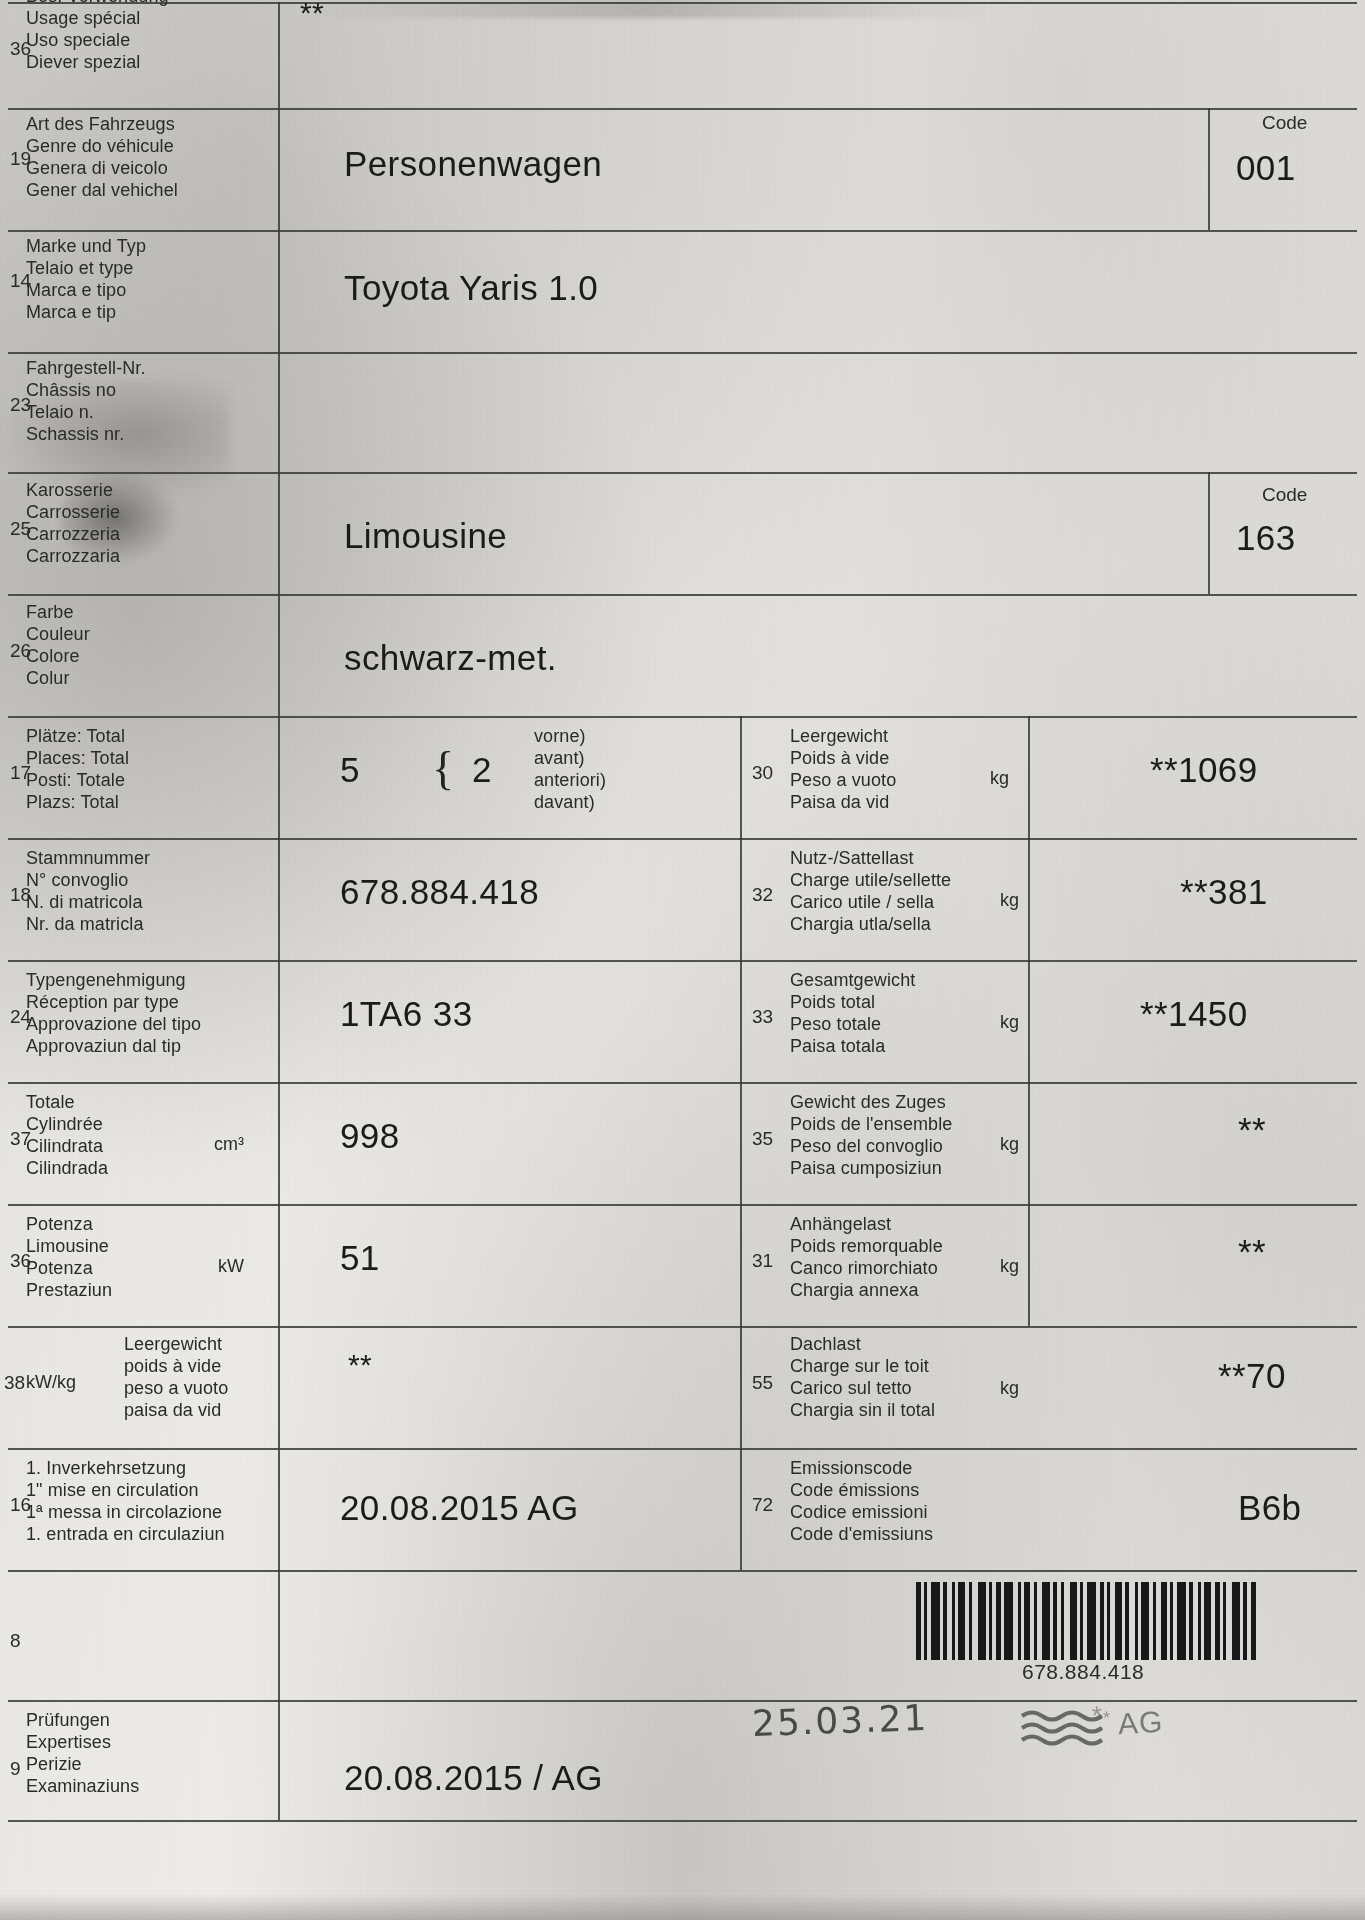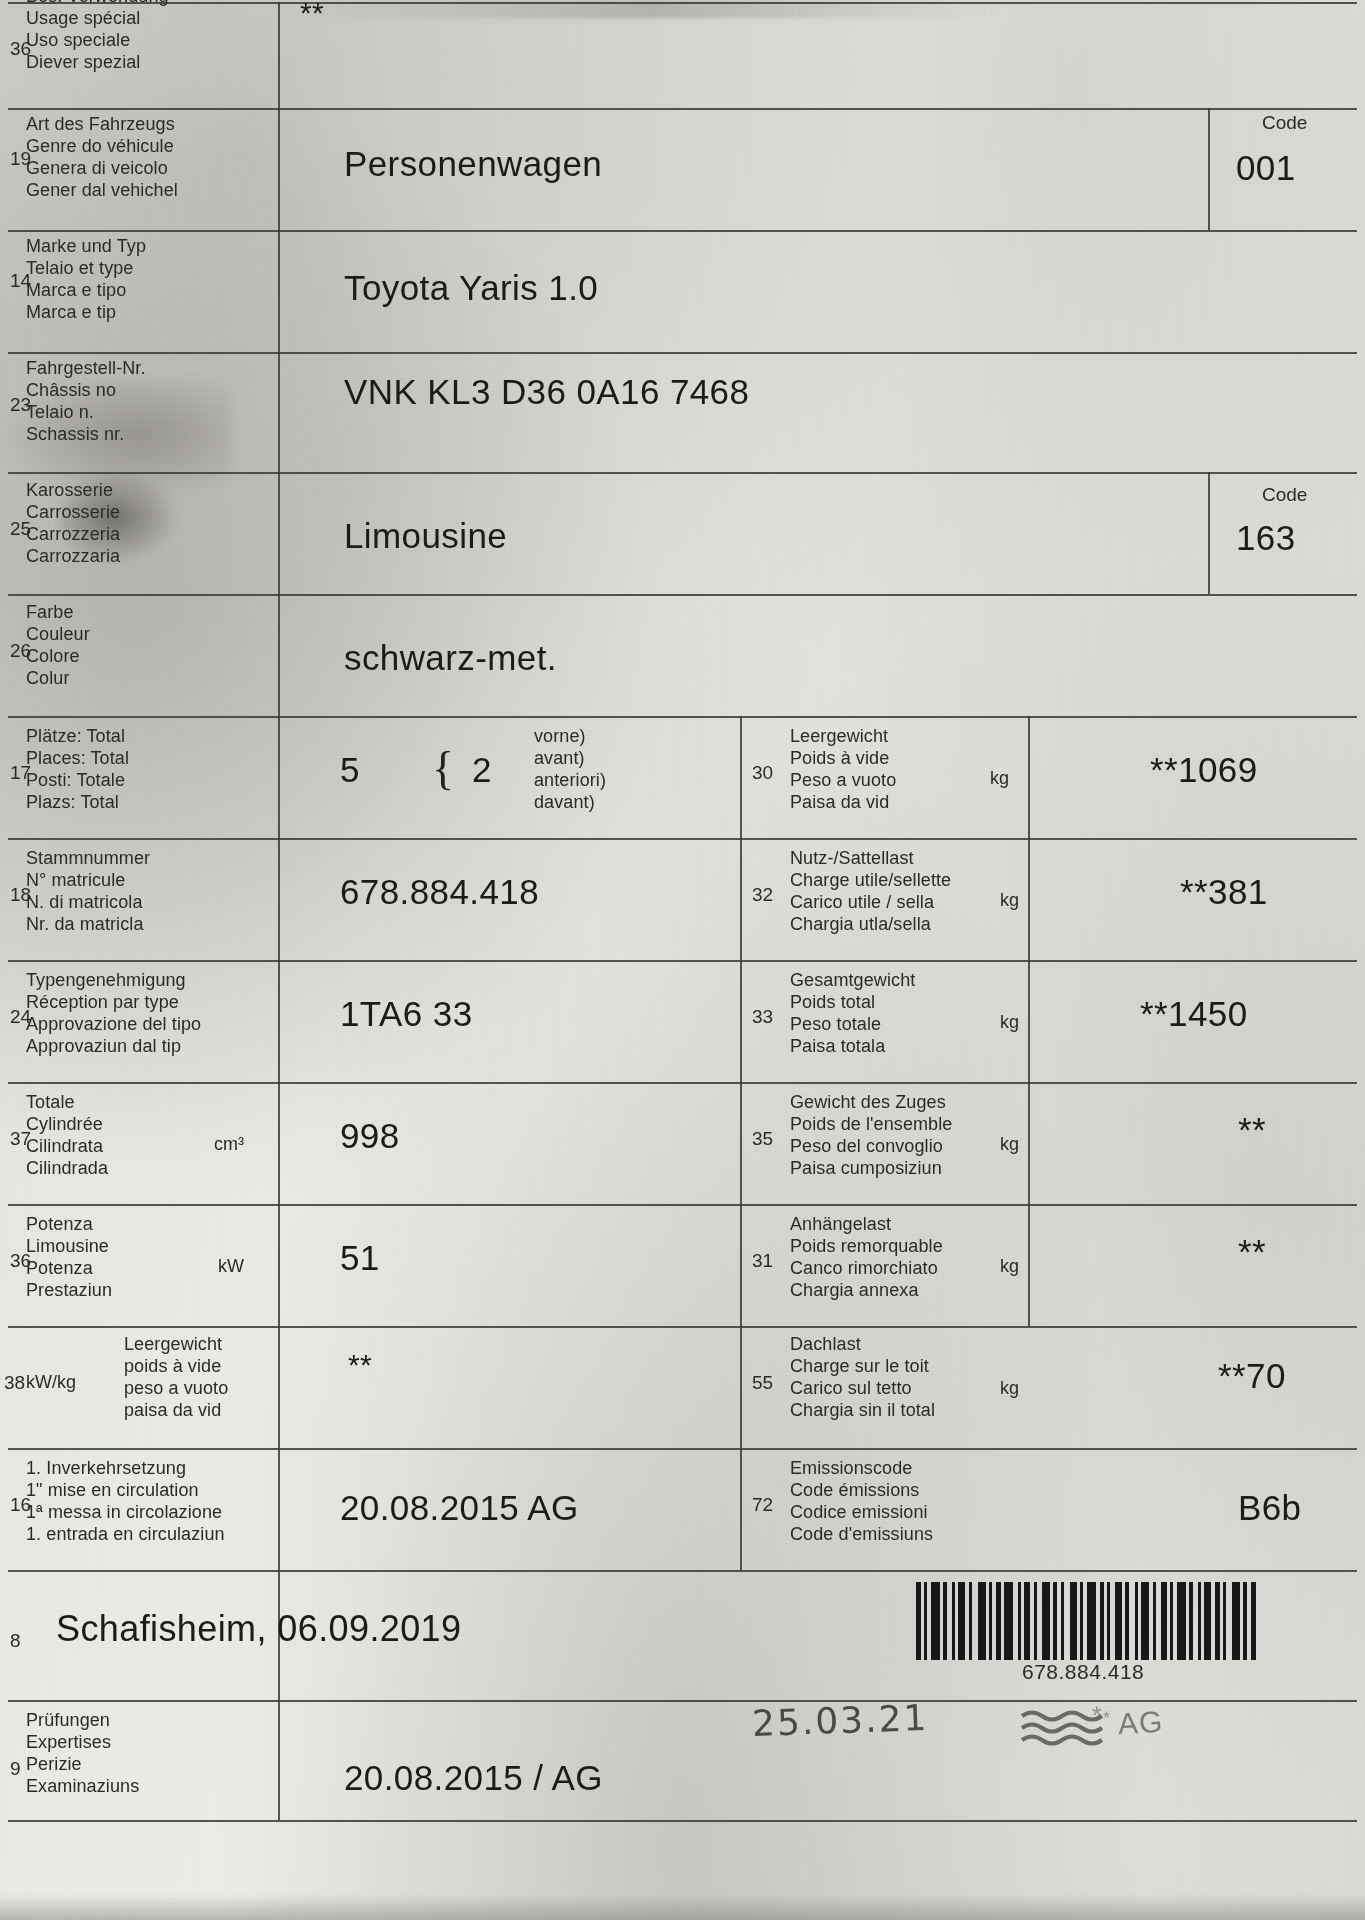--- a/index.html
+++ b/index.html
@@ -220,21 +220,20 @@
   <div class="lbl" style="left:26px; top:258px">Telaio et type</div>
   <div class="lbl" style="left:26px; top:280px">Marca e tipo</div>
   <div class="lbl" style="left:26px; top:302px">Marca e tip</div>
   <div class="val" style="left:344px; top:268px">Toyota Yaris 1.0</div>
 
   <div class="num" style="left:10px; top:394px">23</div>
   <div class="lbl" style="left:26px; top:358px">Fahrgestell-Nr.</div>
   <div class="lbl" style="left:26px; top:380px">Châssis no</div>
   <div class="lbl" style="left:26px; top:402px">Telaio n.</div>
   <div class="lbl" style="left:26px; top:424px">Schassis nr.</div>
-  <div class="val" style="left:344px; top:372px">VNK KL3 D36 0A16 7468</div>
 
   <div class="num" style="left:10px; top:518px">25</div>
   <div class="lbl" style="left:26px; top:480px">Karosserie</div>
   <div class="lbl" style="left:26px; top:502px">Carrosserie</div>
   <div class="lbl" style="left:26px; top:524px">Carrozzeria</div>
   <div class="lbl" style="left:26px; top:546px">Carrozzaria</div>
   <div class="val" style="left:344px; top:516px">Limousine</div>
   <div class="codeword" style="left:1262px; top:484px">Code</div>
   <div class="val" style="left:1236px; top:518px">163</div>
 
@@ -261,21 +260,21 @@
   <div class="num" style="left:752px; top:762px">30</div>
   <div class="lbl" style="left:790px; top:726px">Leergewicht</div>
   <div class="lbl" style="left:790px; top:748px">Poids à vide</div>
   <div class="lbl" style="left:790px; top:770px">Peso a vuoto</div>
   <div class="lbl" style="left:790px; top:792px">Paisa da vid</div>
   <div class="unit" style="left:990px; top:768px">kg</div>
   <div class="val" style="left:1150px; top:750px">**1069</div>
 
   <div class="num" style="left:10px; top:884px">18</div>
   <div class="lbl" style="left:26px; top:848px">Stammnummer</div>
-  <div class="lbl" style="left:26px; top:870px">N° matricule</div>
+  <div class="lbl" style="left:26px; top:870px">N° convoglio</div>
   <div class="lbl" style="left:26px; top:892px">N. di matricola</div>
   <div class="lbl" style="left:26px; top:914px">Nr. da matricla</div>
   <div class="val" style="left:340px; top:872px">678.884.418</div>
 
   <div class="num" style="left:752px; top:884px">32</div>
   <div class="lbl" style="left:790px; top:848px">Nutz-/Sattellast</div>
   <div class="lbl" style="left:790px; top:870px">Charge utile/sellette</div>
   <div class="lbl" style="left:790px; top:892px">Carico utile / sella</div>
   <div class="lbl" style="left:790px; top:914px">Chargia utla/sella</div>
   <div class="unit" style="left:1000px; top:890px">kg</div>
@@ -352,21 +351,20 @@
   <div class="val" style="left:340px; top:1488px">20.08.2015 AG</div>
 
   <div class="num" style="left:752px; top:1494px">72</div>
   <div class="lbl" style="left:790px; top:1458px">Emissionscode</div>
   <div class="lbl" style="left:790px; top:1480px">Code émissions</div>
   <div class="lbl" style="left:790px; top:1502px">Codice emissioni</div>
   <div class="lbl" style="left:790px; top:1524px">Code d'emissiuns</div>
   <div class="val" style="left:1238px; top:1488px">B6b</div>
 
   <div class="num" style="left:10px; top:1630px">8</div>
-  <div class="val" style="left:56px; top:1608px; font-size:36px">Schafisheim, 06.09.2019</div>
 
   <div class="barcode" style="left:916px; top:1582px; width:368px; height:78px">
     <i style="width:5px"></i>
       <i style="width:3px;background:transparent"></i>
     <i style="width:3px"></i>
       <i style="width:4px;background:transparent"></i>
     <i style="width:9px"></i>
       <i style="width:3px;background:transparent"></i>
     <i style="width:4px"></i>
       <i style="width:5px;background:transparent"></i>

